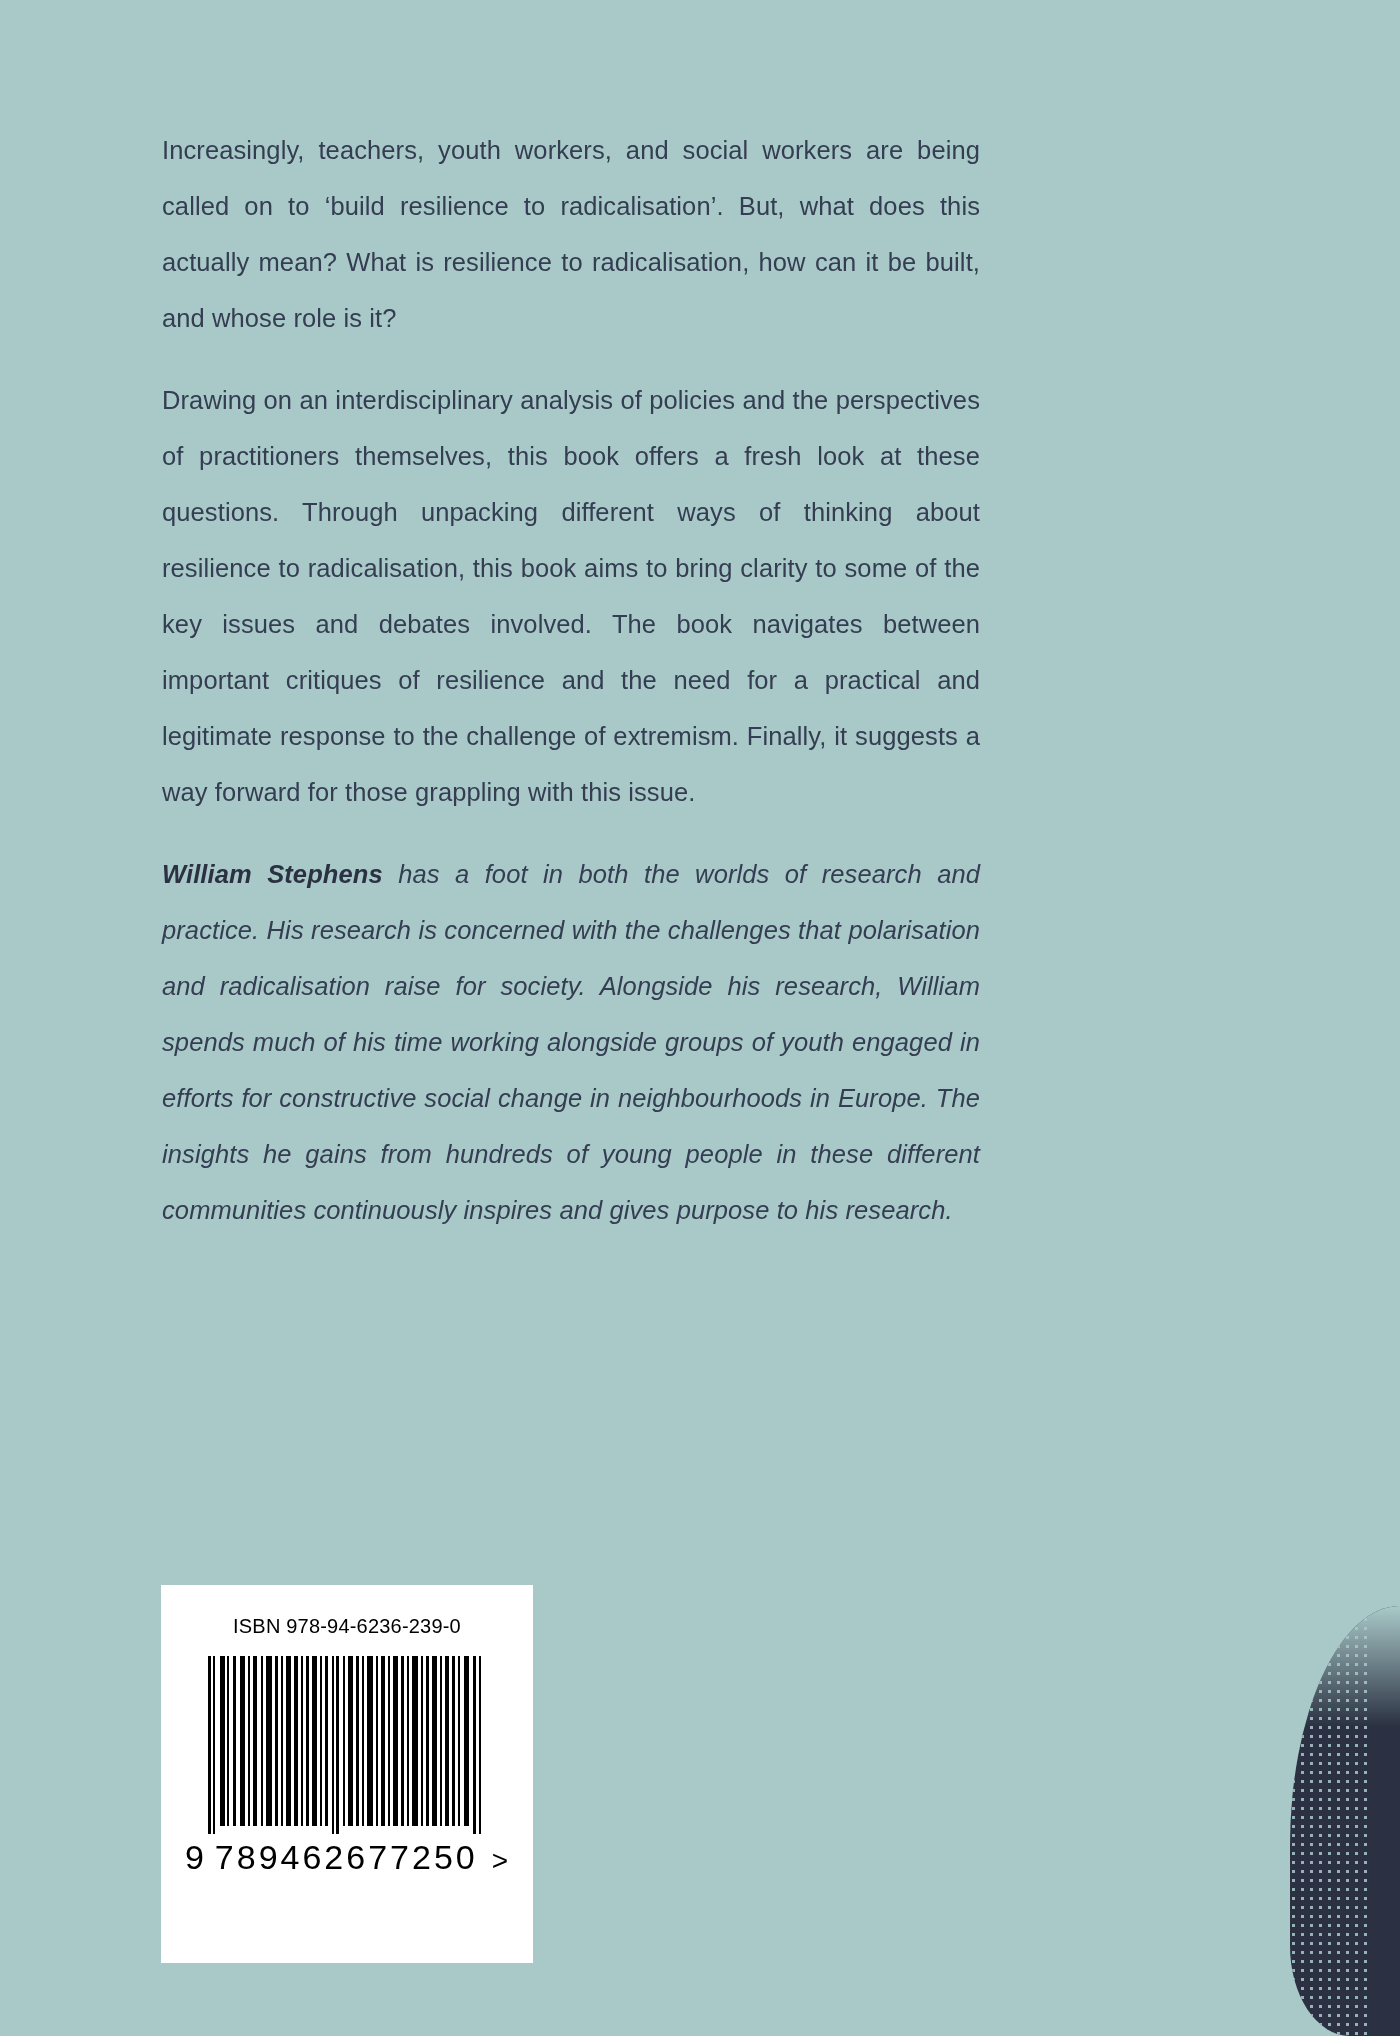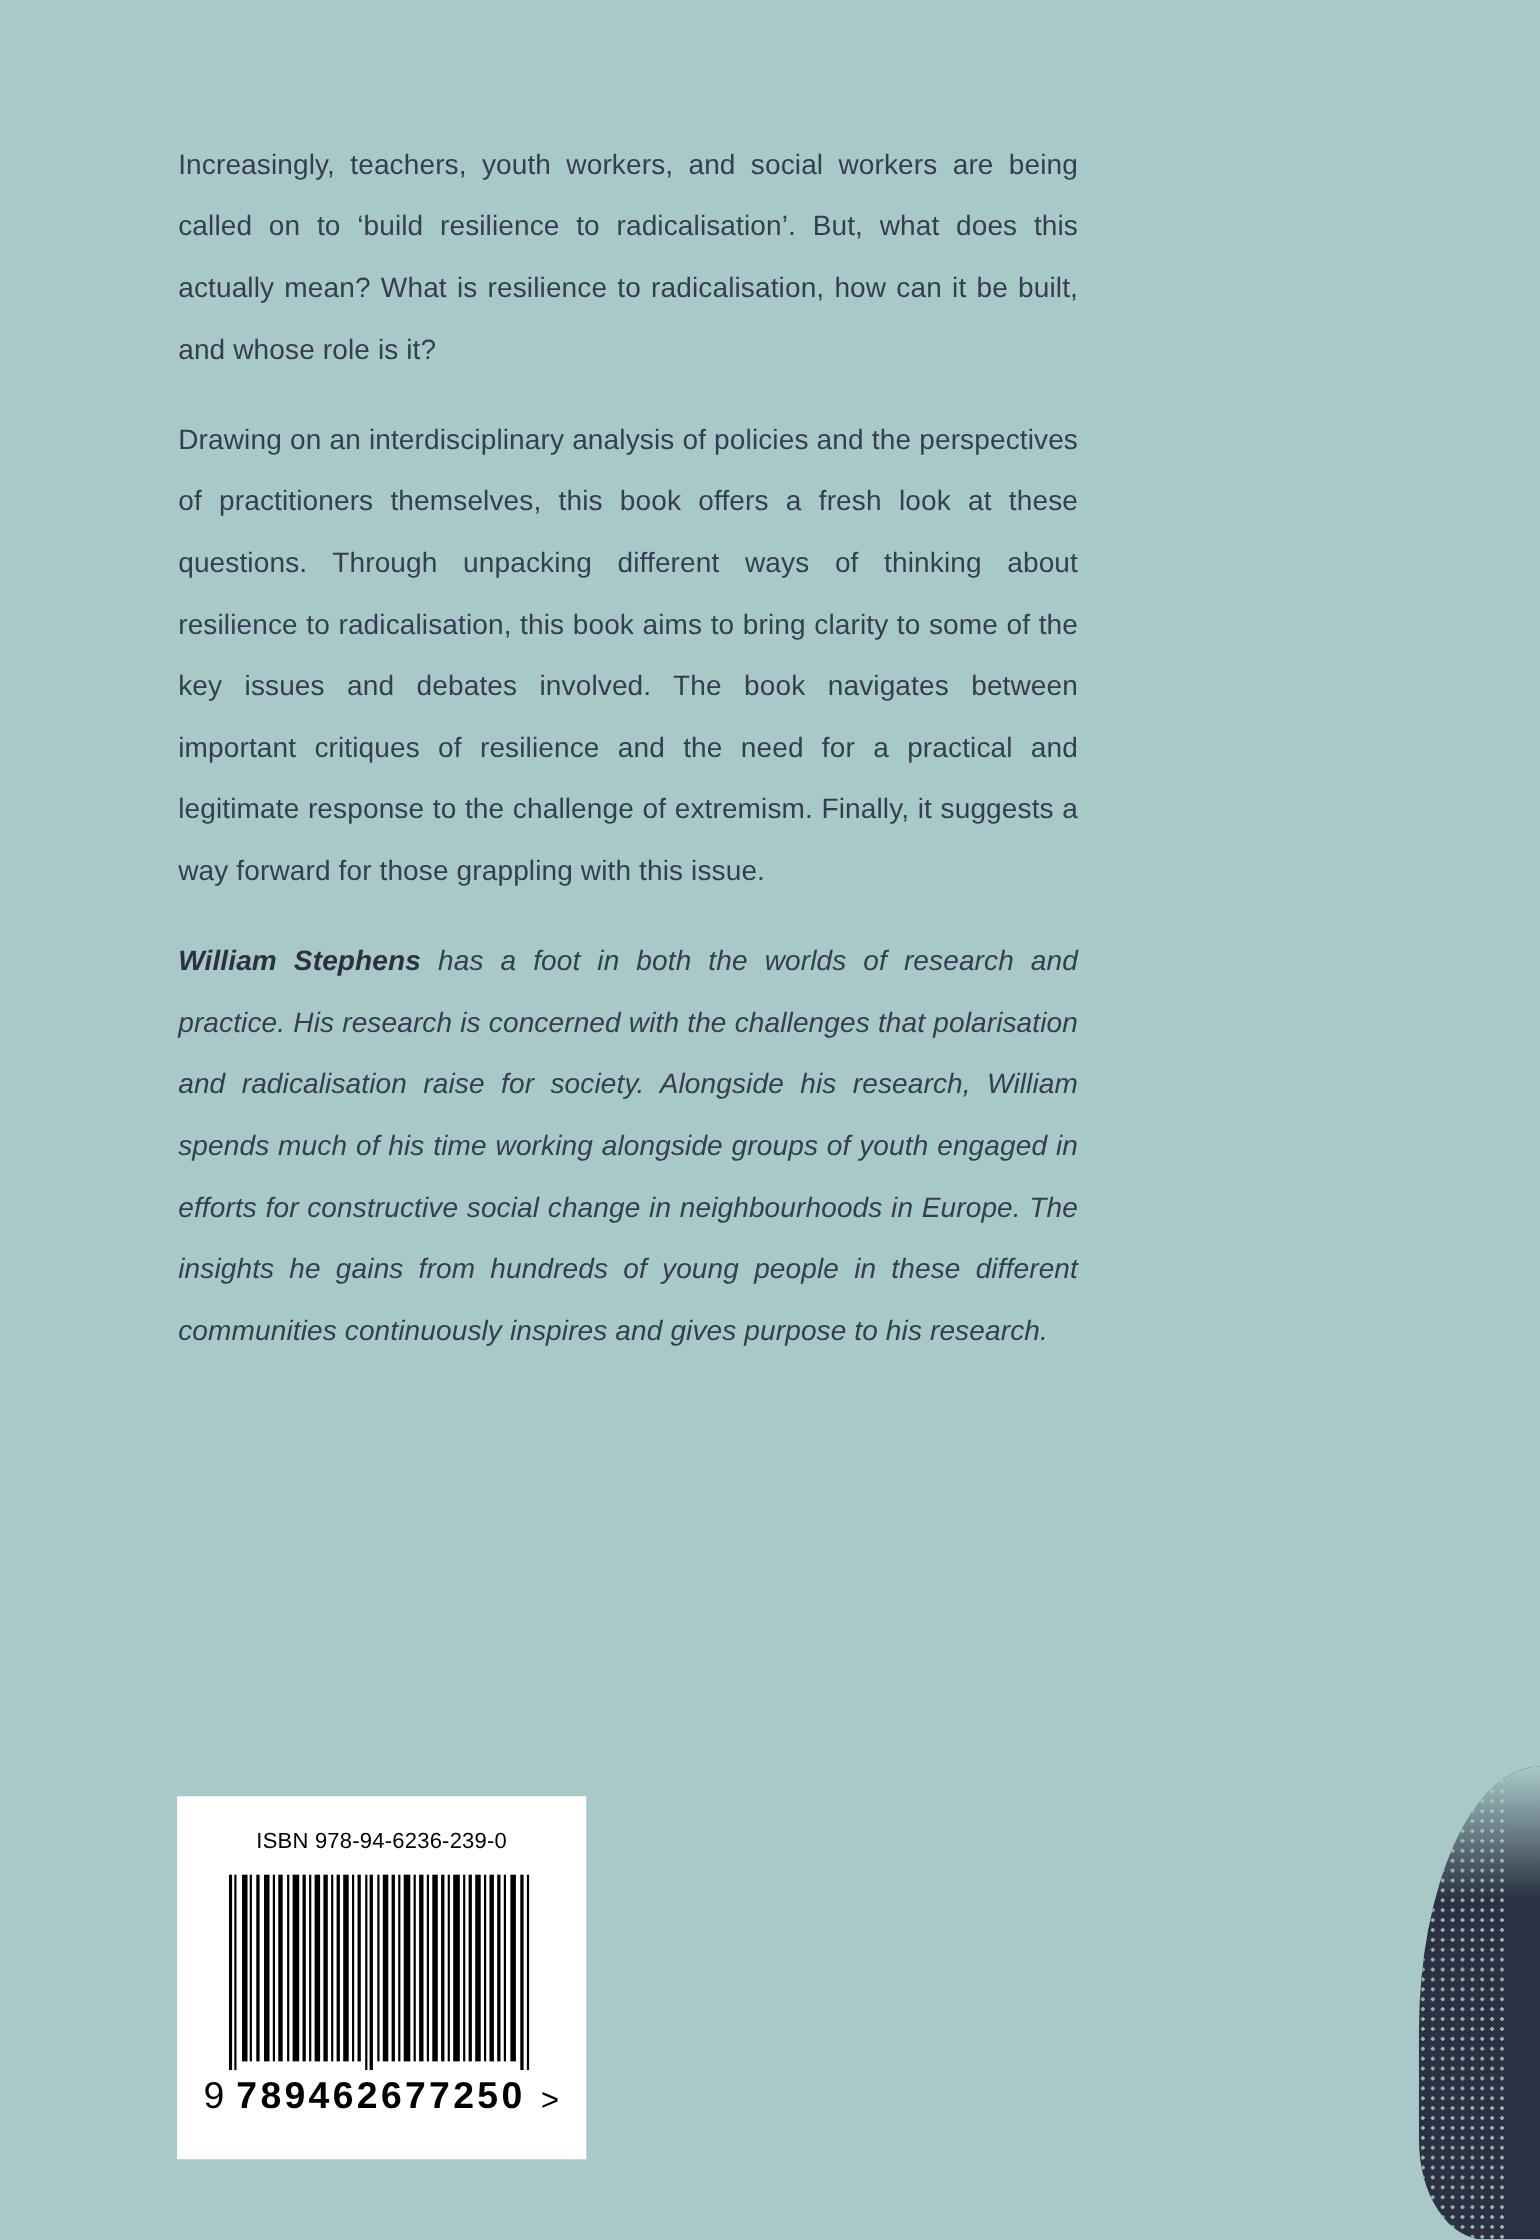--- a/index.html
+++ b/index.html
@@ -76,21 +76,21 @@
     font-weight: bold;
     color: #2b3142;
   }
 
   
   .barcode-box {
     position: absolute;
     left: 161px;
     bottom: 73px;
     width: 372px;
-    height: 330px;
+    height: 378px;
     background: #ffffff;
     box-sizing: border-box;
     padding: 22px 0 0 0;
   }
   .isbn-text {
     text-align: center;
     font-family: "Liberation Sans", sans-serif;
     font-size: 20px;
     color: #000;
     letter-spacing: 0.2px;
@@ -106,21 +106,21 @@
     display: flex;
     align-items: flex-end;
     justify-content: center;
     margin-top: 4px;
     font-family: "Liberation Sans", sans-serif;
     font-size: 34px;
     color: #000;
     letter-spacing: 1px;
   }
   .barcode-digits .lead { margin-right: 10px; }
-  .barcode-digits .grp { letter-spacing: 3px; font-weight: bold; }
+  .barcode-digits .grp { letter-spacing: 3px; }
   .barcode-digits .gt { margin-left: 14px; font-size: 28px; }
 </style>
 </head>
 <body>
 
 <div class="page">
 
   <div class="edge-shape">
     <div class="dots"></div>
     <div class="fade"></div>

